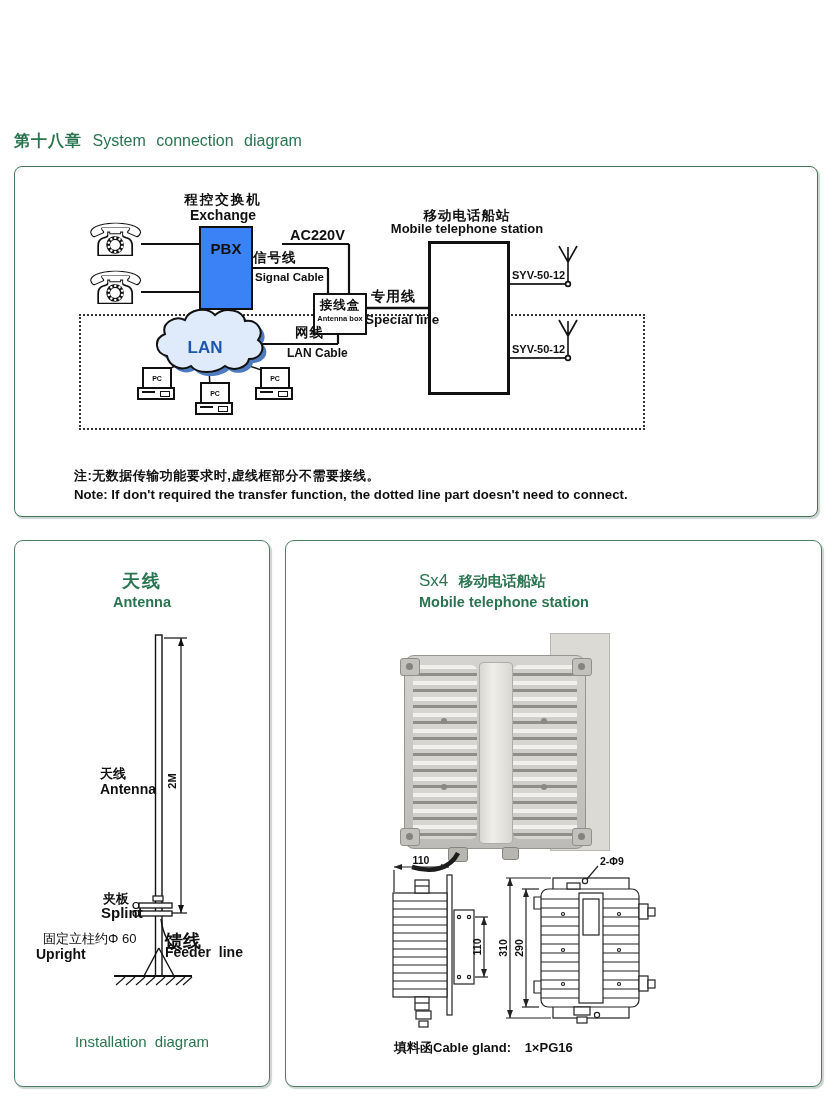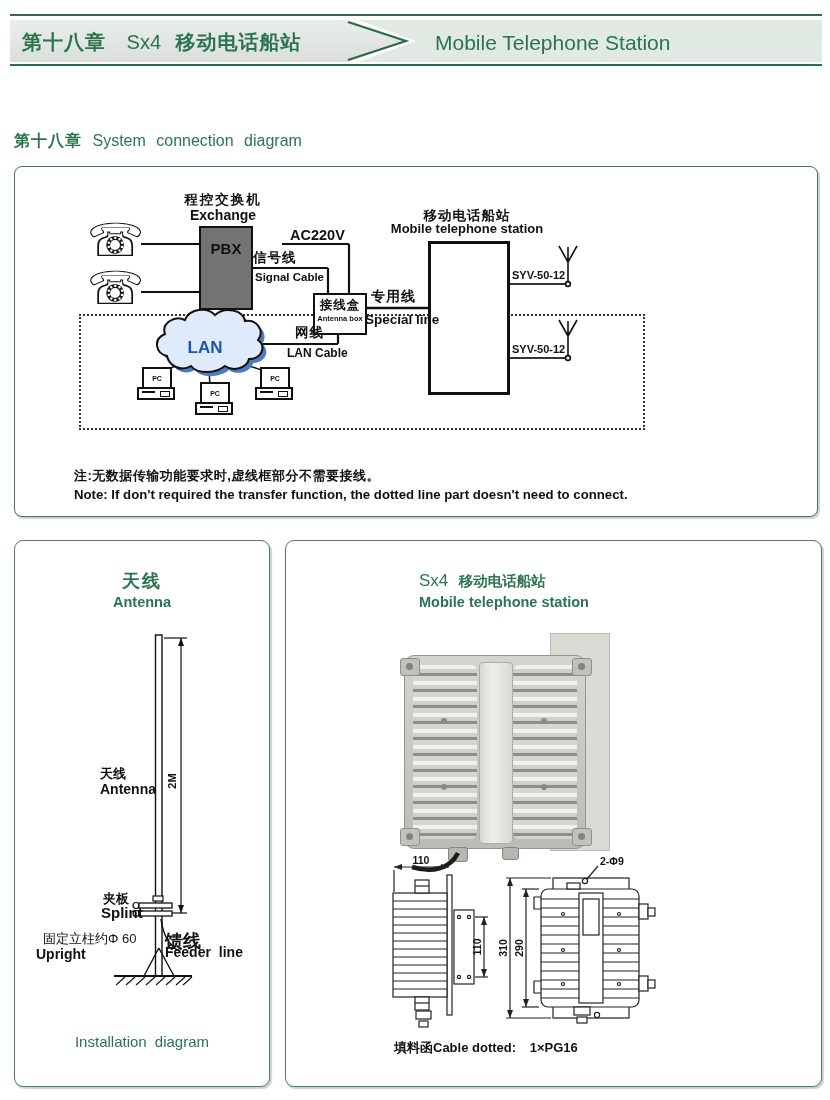--- a/index.html
+++ b/index.html
@@ -26,21 +26,21 @@
   .sec-title .zh{font-weight:bold;letter-spacing:1px;}
   .sec-title .en{word-spacing:6px;margin-left:6px;}
   
   .dbox{position:absolute;left:14px;top:166px;width:802px;height:349px;border:1.6px solid #47745b;
         border-radius:8px;background:#fff;box-shadow:1.5px 2px 1px rgba(110,130,120,.35);}
   .dbox svg.wires{position:absolute;left:0;top:0;z-index:2;}
   .lbl{position:absolute;font-weight:bold;color:#111;white-space:nowrap;z-index:6;}
   .dotted-zone{position:absolute;left:64px;top:147px;width:562px;height:112px;
         border:2px dotted #333;z-index:1;}
   .pbx-box{position:absolute;left:184px;top:59px;width:50px;height:80px;border:2.2px solid #111;
-        background:#737373;z-index:4;text-align:center;}
+        background:#3b82f6;z-index:4;text-align:center;}
   .pbx-box .t{margin-top:12px;font-weight:bold;font-size:15px;}
   .junction-box{position:absolute;left:298px;top:126px;width:50px;height:38px;border:2.4px solid #111;
         background:#fff;z-index:5;text-align:center;line-height:1;}
   .junction-box .zh{font-weight:bold;font-size:12.5px;margin-top:4px;letter-spacing:1px;}
   .junction-box .en{font-weight:bold;font-size:7.5px;margin-top:3px;}
   .station-box{position:absolute;left:413px;top:74px;width:76px;height:148px;border:3px solid #111;
         background:#fff;z-index:4;}
   .phone{position:absolute;font-family:"DejaVu Sans",sans-serif;font-size:46px;line-height:1;color:#111;z-index:3;}
   .pc{position:absolute;width:36px;height:32px;z-index:3;}
   .pc .mon{position:absolute;left:5px;top:0;width:26px;height:18px;border:2px solid #111;background:#fff;
@@ -71,36 +71,20 @@
   .photo .gland{position:absolute;background:#b7b6b1;border:1px solid #86857f;border-radius:3px;}
   
   .dim-svg text{font-family:"Liberation Sans",sans-serif;font-size:10.5px;font-weight:bold;fill:#111;}
   svg text.diagt{font-family:"Liberation Sans",sans-serif;}
 </style>
 </head>
 <body>
 
 <div class="page">
 
-  <div class="hdr">
-    <div class="rule top"></div>
-    <div class="band-base"></div>
-    <div class="band-white"></div>
-    <div class="band-gray"></div>
-    <svg class="chev" viewBox="0 0 84 42">
-      <polyline points="8,2 66,21 8,40" fill="none" stroke="#2b6b4b" stroke-width="2.2"></polyline>
-    </svg>
-    <div class="hdr-title-zh nowrap">
-      <span>第十八章</span>
-      <span class="model" style="margin-left:14px">Sx4</span>
-      <span style="margin-left:8px">移动电话船站</span>
-    </div>
-    <div class="hdr-title-en nowrap">Mobile Telephone Station</div>
-    <div class="rule bot"></div>
-  </div>
 
   <div class="sec-title nowrap">
     <span class="zh">第十八章</span>
     <span class="en">System connection diagram</span>
   </div>
 
   <div class="dbox">
 
     <div class="dotted-zone"></div>
 
@@ -367,18 +351,18 @@
         <line x1="155" y1="36" x2="155" y2="154"></line>
         <polygon points="155,36 152,44 158,44" fill="#222" stroke="none"></polygon>
         <polygon points="155,154 152,146 158,146" fill="#222" stroke="none"></polygon>
         <text transform="translate(136,95) rotate(-90)" text-anchor="middle" stroke="none">310</text>
         <text transform="translate(152,95) rotate(-90)" text-anchor="middle" stroke="none">290</text>
         <text x="229" y="12" text-anchor="start" stroke="none">2-Φ9</text>
       </g>
     </svg>
 
     <div class="abs nowrap" style="left:108px;top:498px;font-size:13px;font-weight:bold;">
-      <span>填料函</span><span>Cable dotted:</span>
+      <span>填料函</span><span>Cable gland:</span>
       <span style="margin-left:10px;margin-top:36px;">1×PG16</span>
     </div>
   </div>
 
 </div>
 
 </body></html>

